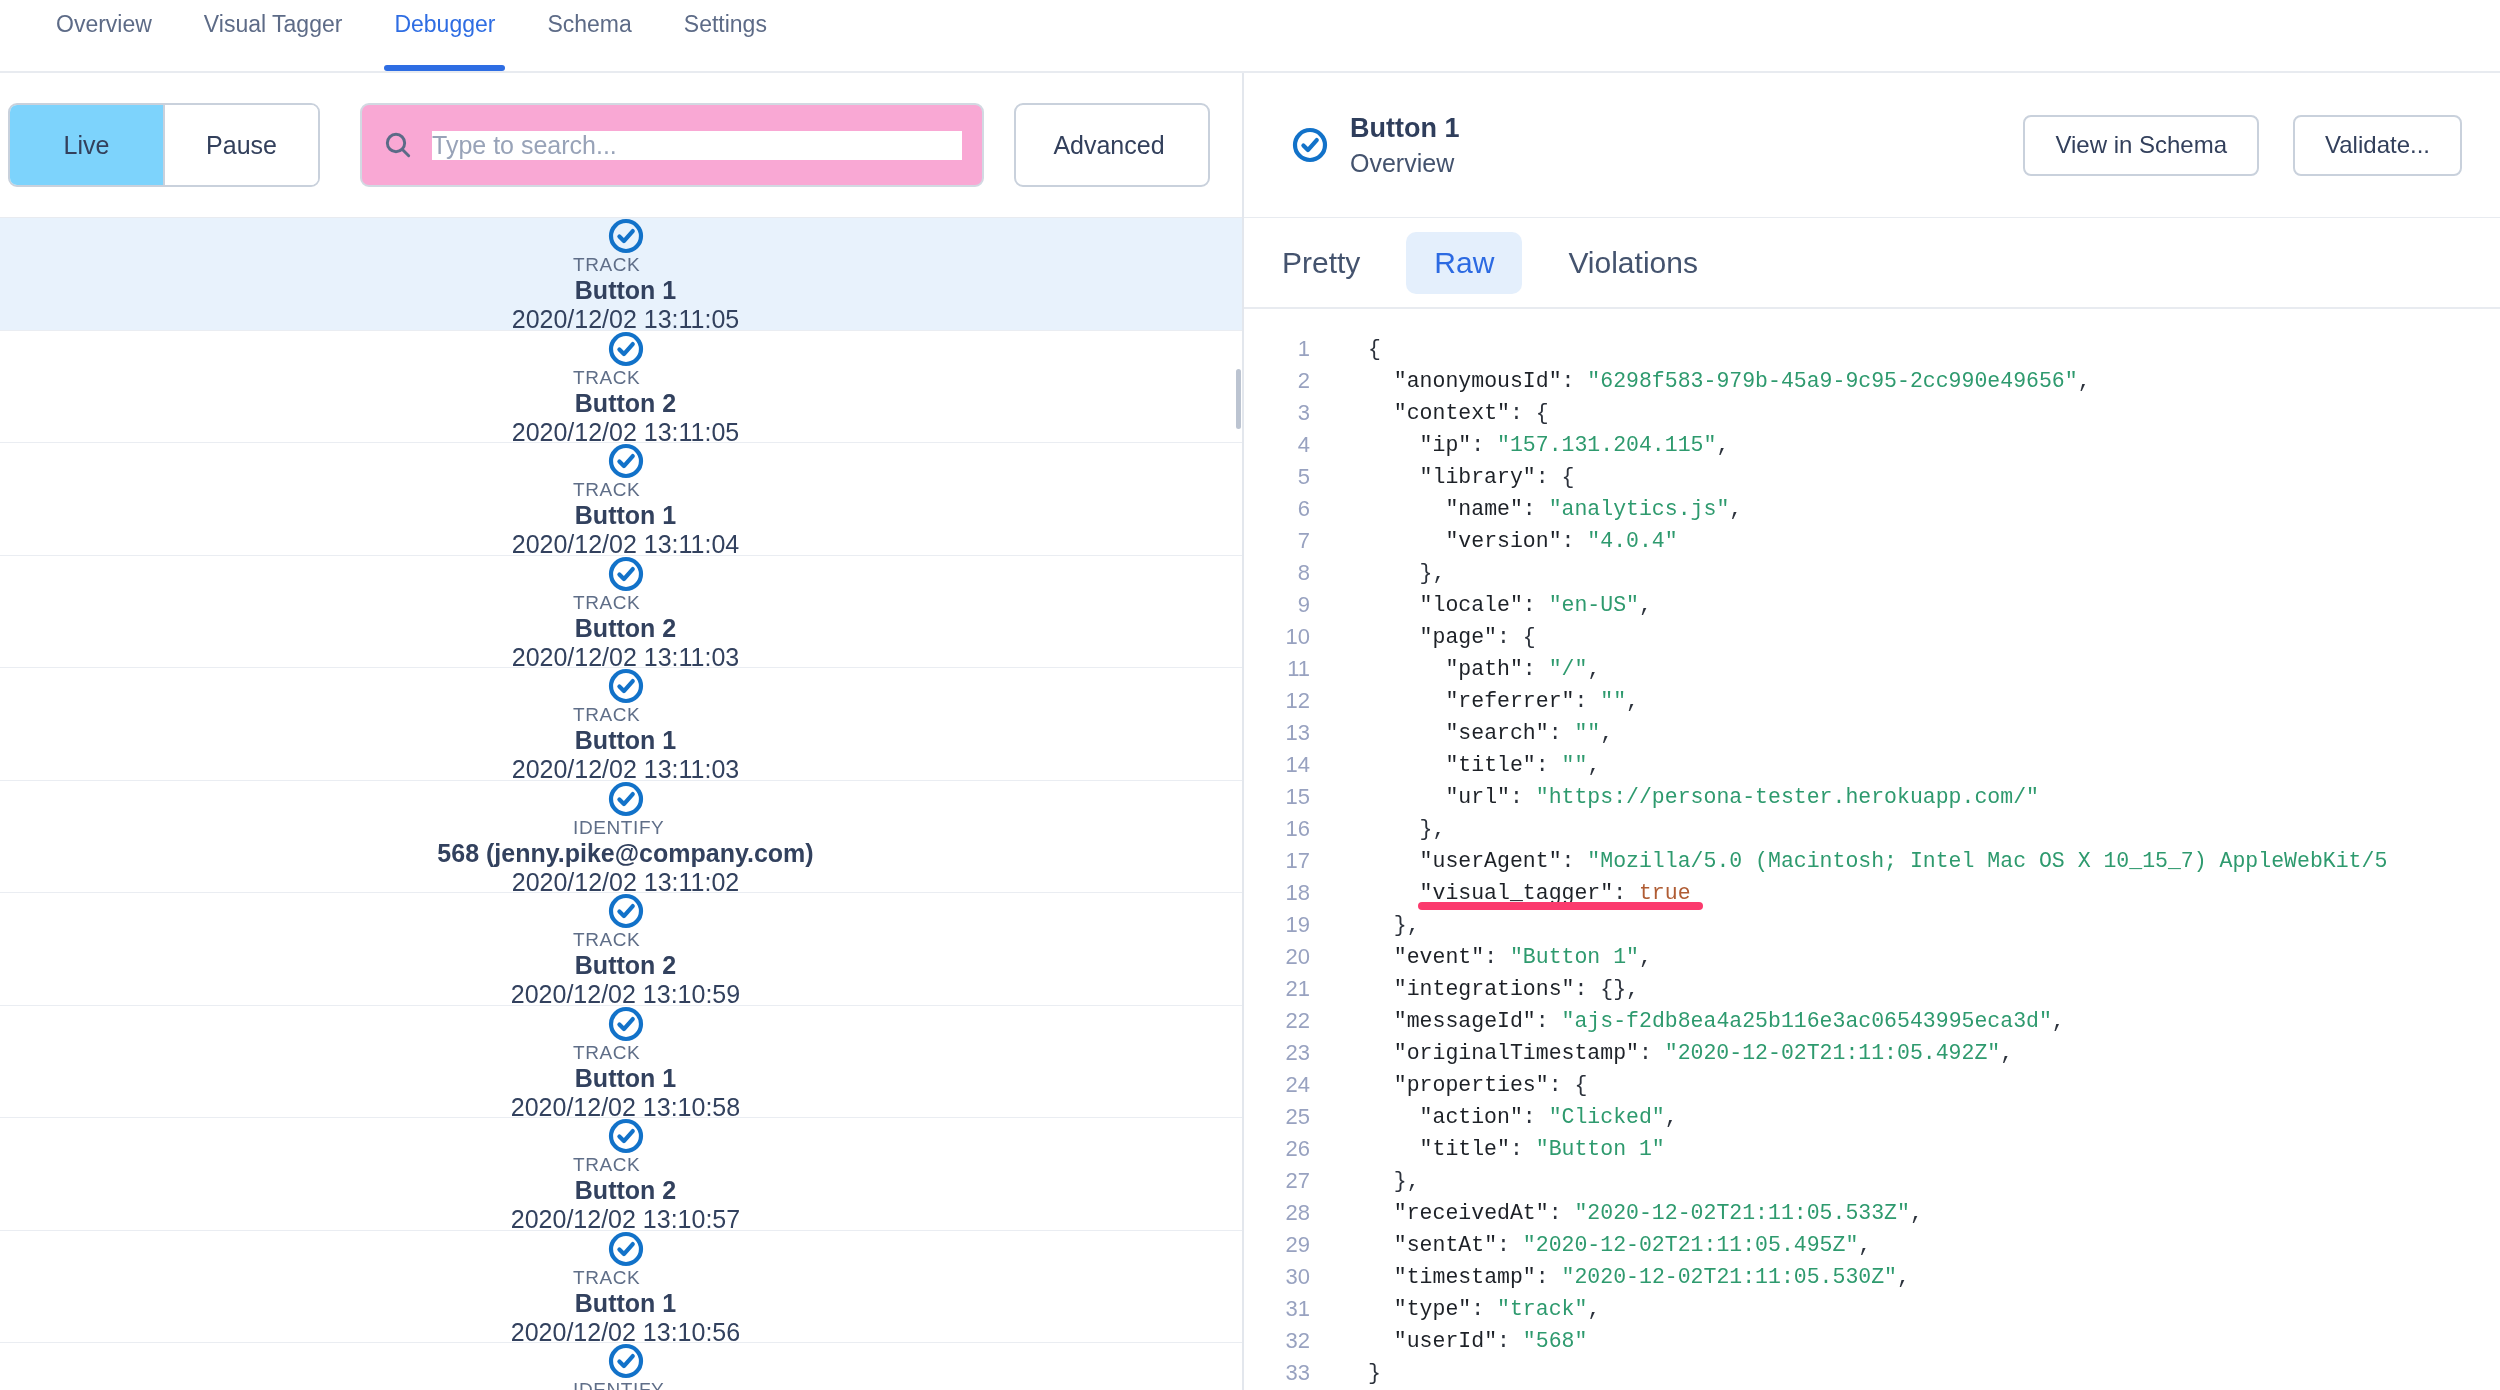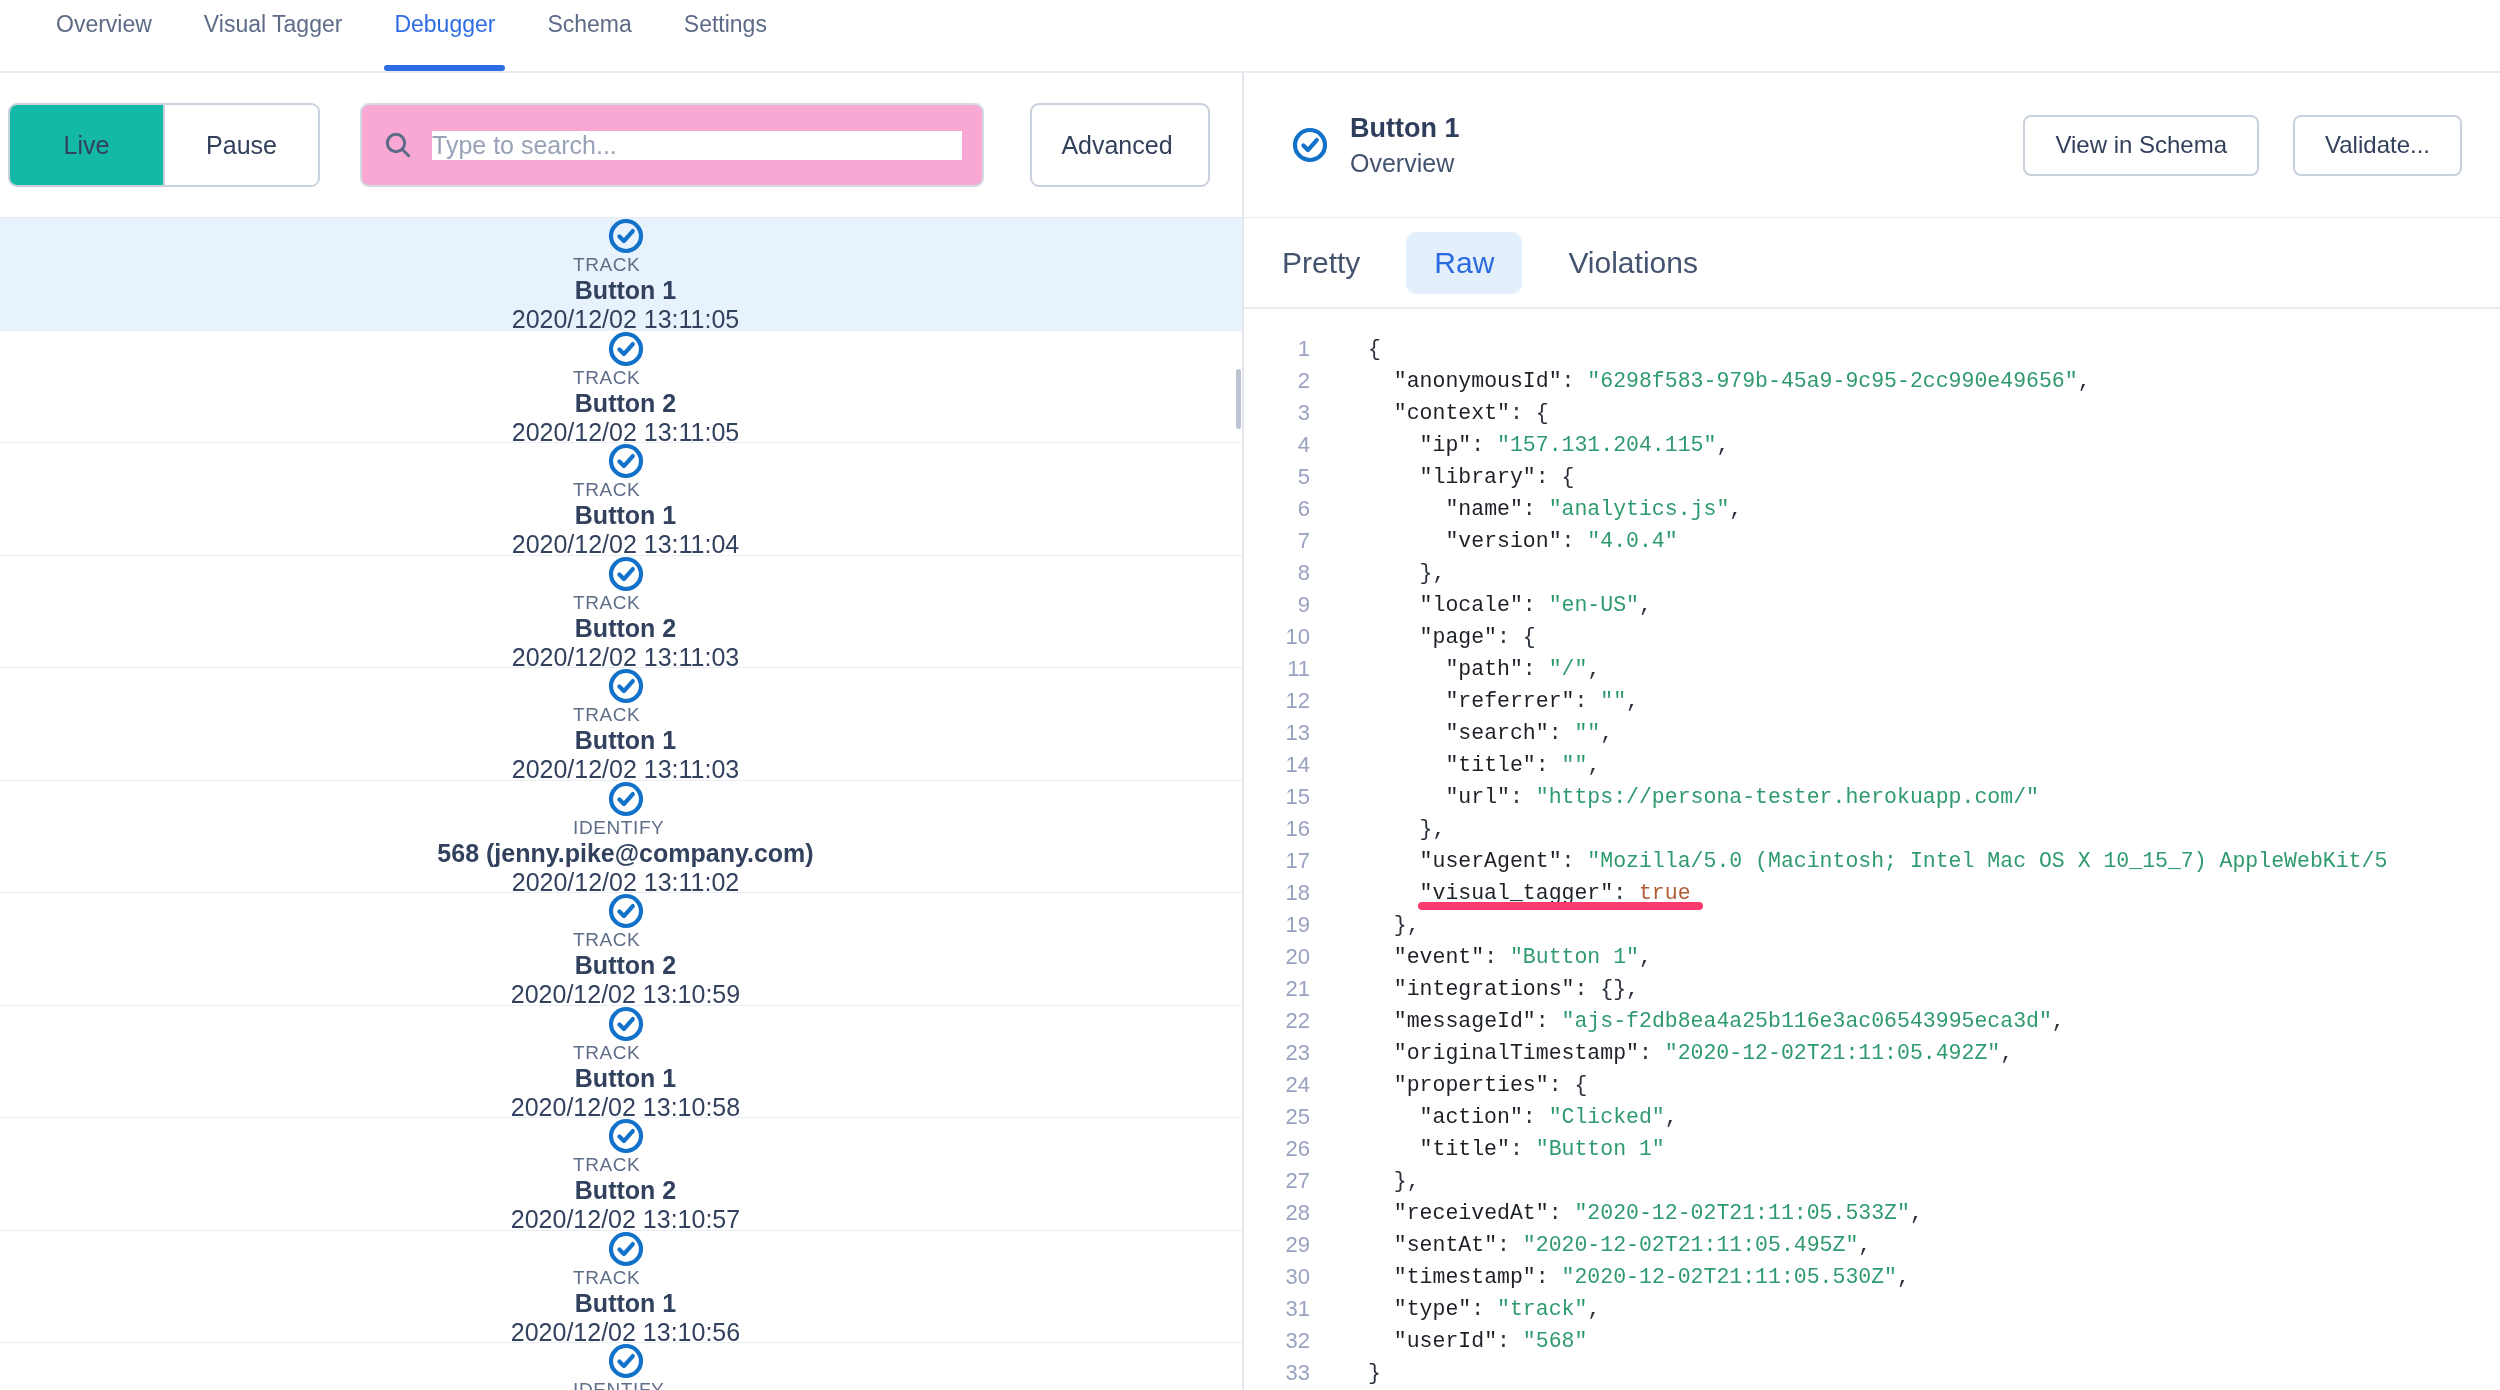--- a/index.html
+++ b/index.html
@@ -13,28 +13,28 @@
   .nav-tab.active::after { content:""; position:absolute; left:-10px; right:-10px; bottom:0px; height:6px; border-radius:4px; background:#2e6de3; }
 
   .main { flex:1; display:flex; min-height:0; }
   .left-panel { width:1244px; flex:none; border-right:2px solid #e3e7ed; display:flex; flex-direction:column; position:relative; }
   .right-panel { flex:1; display:flex; flex-direction:column; overflow:hidden; }
 
   
   .toolbar { height:145px; flex:none; border-bottom:1px solid #e8ebf0; display:flex; align-items:center; padding-left:8px; }
   .seg { display:flex; width:312px; height:84px; border:2px solid #c9d1dc; border-radius:9px; overflow:hidden; background:#fff; }
   .seg-btn { flex:1; display:flex; align-items:center; justify-content:center; font-size:25px; color:#33405c; background:#fff; border:none; cursor:pointer; font-family:inherit; }
-  .seg-btn.selected { background:#14b8a6; }
+  .seg-btn.selected { background:#7dd3fc; }
   .seg-btn + .seg-btn { border-left:2px solid #c9d1dc; }
   .search-wrap { margin-left:40px; width:624px; height:84px; border:2px solid #d2d9e2; border-radius:9px; display:flex; align-items:center; padding:0 20px; background:#f9a8d4; }
   .search-wrap svg { flex:none; }
   .search-input { border:none; outline:none; flex:1; margin-left:18px; font-size:25px; color:#33405c; font-family:inherit; }
   .search-input::placeholder { color:#98a3b8; }
   .btn { height:84px; border:2px solid #c9d1dc; border-radius:9px; background:#fff; font-size:25px; color:#33405c; padding:0 30px; cursor:pointer; font-family:inherit; }
-  .advanced-btn { margin-left:auto; margin-right:32px; width:180px;padding-left:24px; }
+  .advanced-btn { margin-left:auto; margin-right:32px; width:196px;padding-left:24px; }
 
   
   .rows { flex:1; overflow:hidden; }
   .event-row { height:112.5px; display:flex; align-items:center; border-bottom:1px solid #eaedf2; padding:0 24px 0 33px; cursor:pointer;flex-direction:column; }
   .event-row.selected { background:#e8f2fc; }
   .row-check { width:36px; height:36px; flex:none; }
   .row-type { width:156px; flex:none; margin-left:51px; font-size:19px; letter-spacing:0.6px; color:#5f6e88; }
   .row-name { flex:1; font-size:25px; font-weight:700; color:#32415e; }
   .row-time { font-size:25px; color:#32415e; }
   .scroll-thumb { position:absolute; right:1px; top:296px; width:5px; height:60px; border-radius:3px; background:#bcc4d1; }

